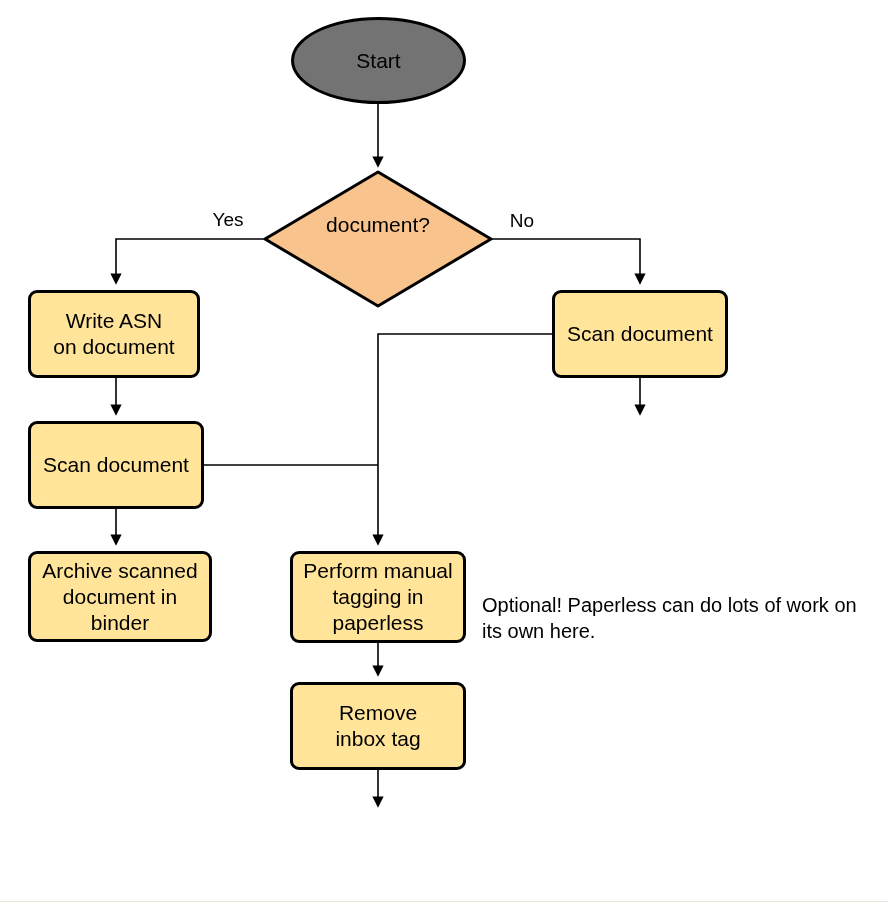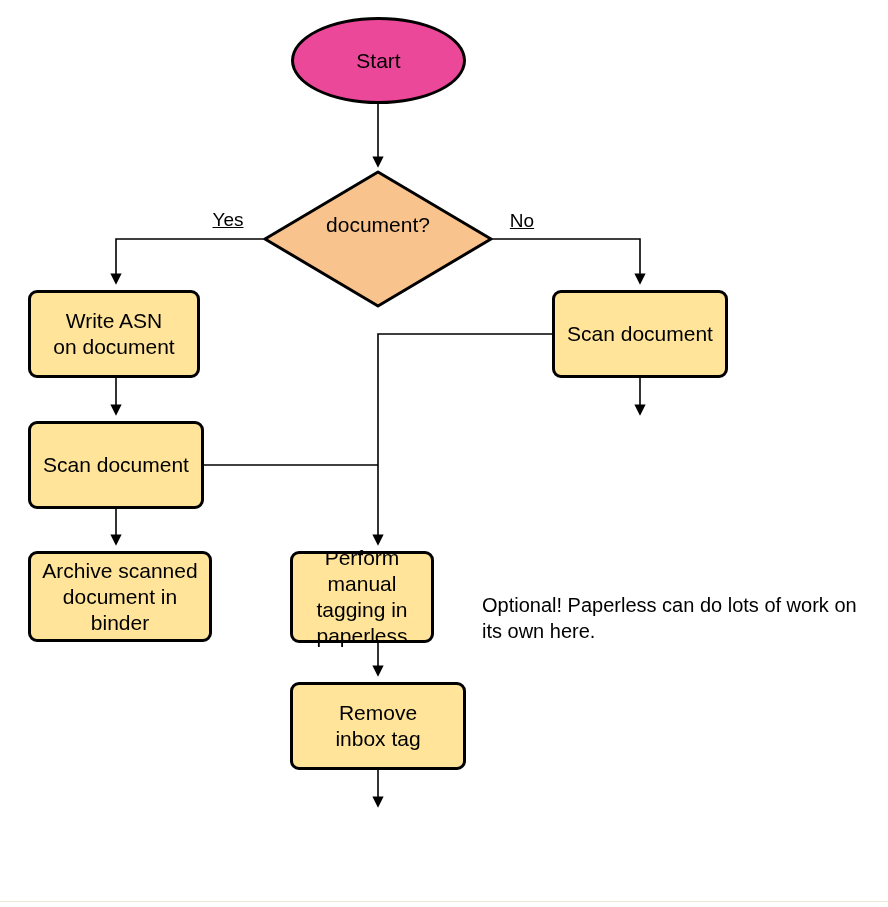--- a/index.html
+++ b/index.html
@@ -8,27 +8,27 @@
     font-family:"Liberation Sans", sans-serif;color:#000;overflow:hidden;
   }
   .edges{position:absolute;left:0;top:0;width:888px;height:907px;}
   .edges path, .edges polygon{pointer-events:none;}
   .node{
     position:absolute;display:flex;flex-direction:column;justify-content:center;
     align-items:center;text-align:center;font-size:21px;line-height:26px;
     box-sizing:border-box;
   }
   .terminal{
-    background:#ec4899;border:3px solid #000;border-radius:50%;
+    background:#737373;border:3px solid #000;border-radius:50%;
   }
   .process{
     background:#ffe499;border:3px solid #000;border-radius:9px;
   }
   .decision-label{position:absolute;text-align:center;font-size:21px;line-height:26px;}
-  .edge-label{position:absolute;font-size:19px;line-height:22px;text-align:center;text-decoration:underline;}
+  .edge-label{position:absolute;font-size:19px;line-height:22px;text-align:center;}
   .annotation{
     position:absolute;font-size:20px;line-height:26px;text-align:left;
   }
   .bottom-rule{position:absolute;left:0;top:901px;width:888px;height:1px;background:#ece6d8;}
   span{display:block;}
 </style>
 </head>
 <body>
 
 <div id="canvas">
@@ -79,21 +79,21 @@
     <span>Archive scanned</span>
     <span>document in</span>
     <span>binder</span>
   </div>
 
   <div class="node process" style="left:552px;top:290px;width:176px;height:88px;">
     <span>Scan document</span>
   </div>
 
 
-  <div class="node process" style="left:290px;top:551px;width:144px;height:92px;">
+  <div class="node process" style="left:290px;top:551px;width:176px;height:92px;">
     <span>Perform manual</span>
     <span>tagging in</span>
     <span>paperless</span>
   </div>
 
   <div class="annotation" style="left:482px;top:592px;width:402px;">
     <span>Optional! Paperless can do lots of work on</span>
     <span>its own here.</span>
   </div>
 

